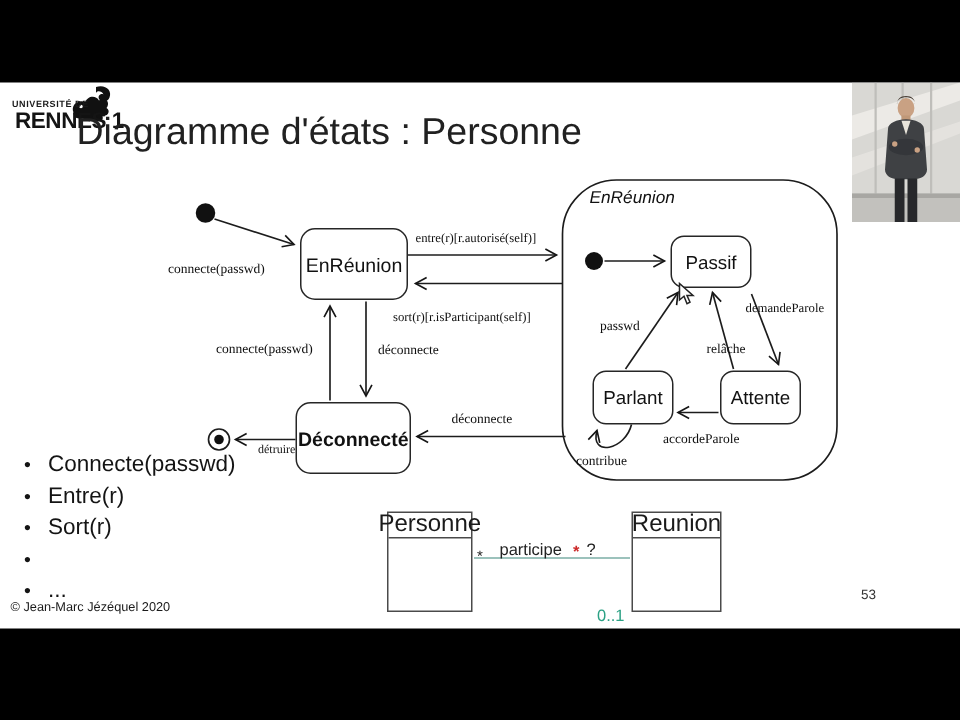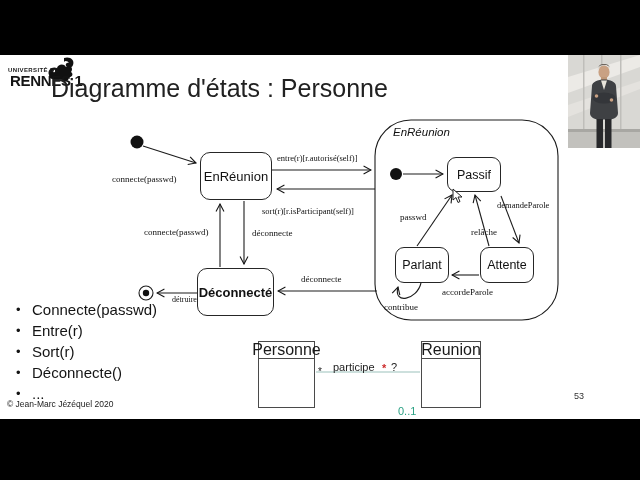--- a/index.html
+++ b/index.html
@@ -183,21 +183,20 @@
   <div class="bullet-item">
     <span class="bullet-dot">•</span>
     <span>Entre(r)</span>
   </div>
   <div class="bullet-item">
     <span class="bullet-dot">•</span>
     <span>Sort(r)</span>
   </div>
   <div class="bullet-item">
     <span class="bullet-dot">•</span>
-    <span>Déconnecte()</span>
   </div>
   <div class="bullet-item">
     <span class="bullet-dot">•</span>
     <span>...</span>
   </div>
 </div>
 
 <div class="copyright">© Jean-Marc Jézéquel 2020</div>
 <div class="pagenum">53</div>
 

